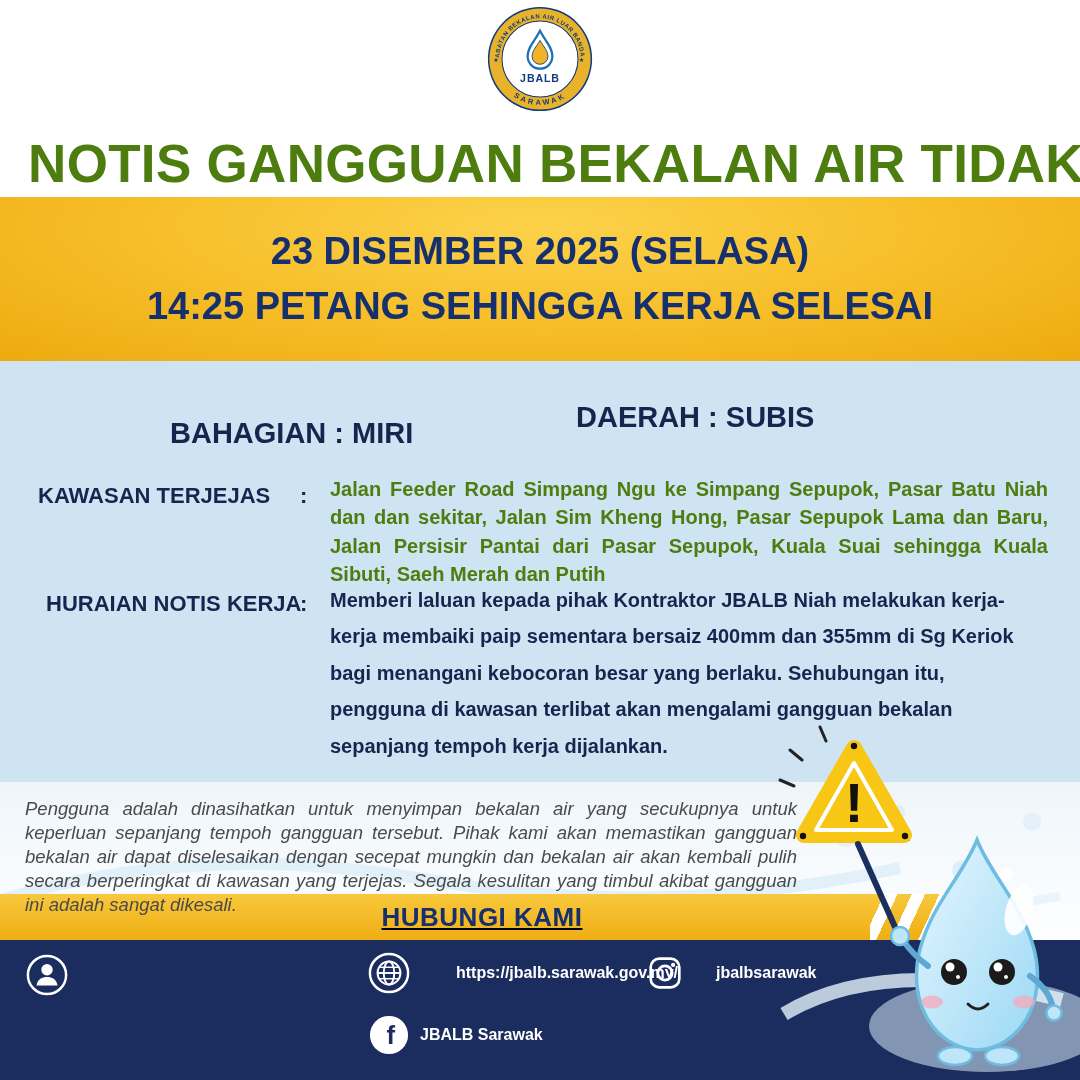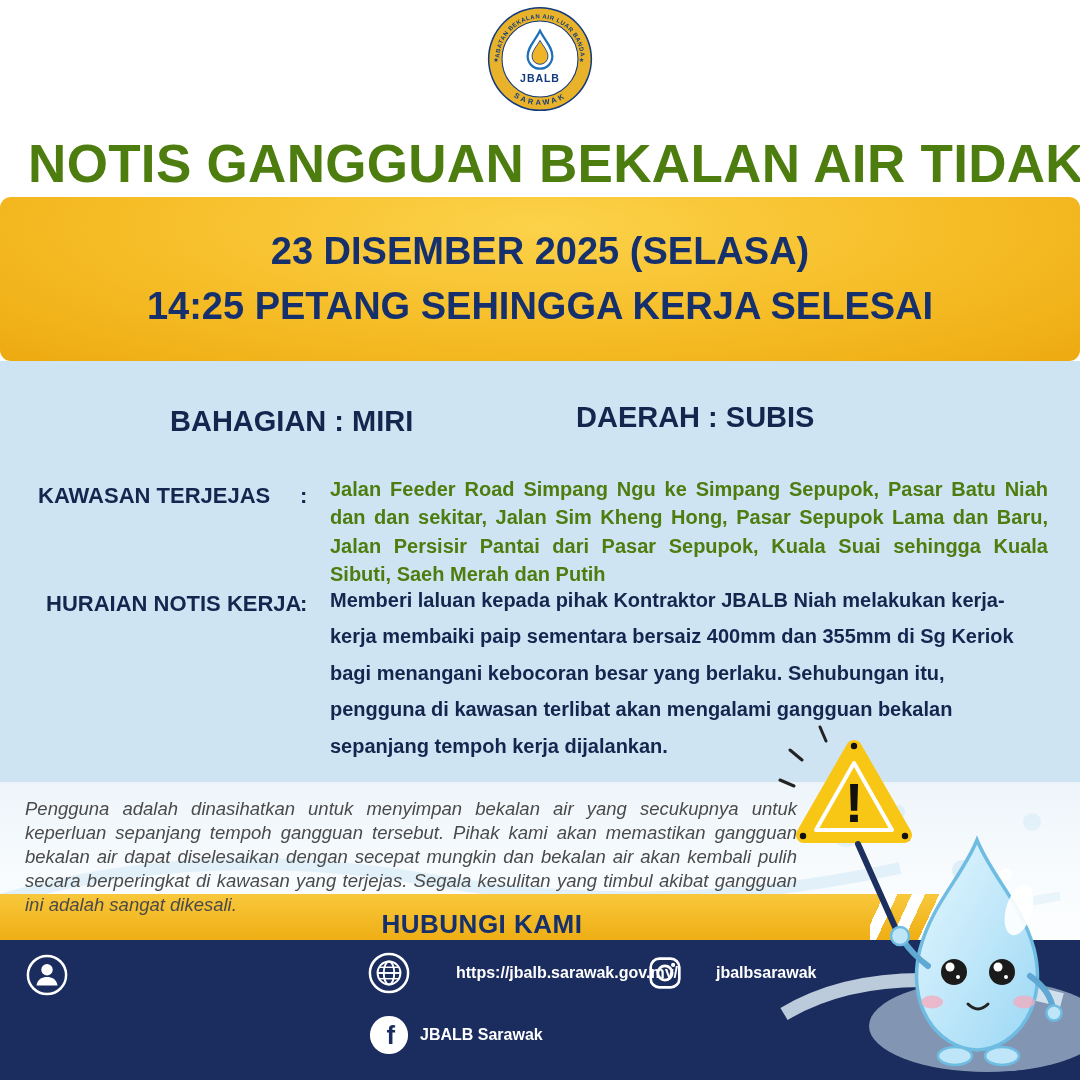--- a/index.html
+++ b/index.html
@@ -18,31 +18,31 @@
     position:absolute; top:133px; left:16px; width:100%;
     text-align:center; font-size:53px; font-weight:bold;
     color:#4d7c0f; letter-spacing:.3px;
   }
 
   
   .date-banner{
     position:absolute; top:197px; left:0; width:1080px; height:164px;
     background: radial-gradient(ellipse at 50% 18%, #fcd24a 0%, #f6bd27 55%, #edaa10 100%);
     display:flex; flex-direction:column; justify-content:center;
-    align-items:center; gap:12px;border-radius:11px;
+    align-items:center; gap:12px;
   }
   .date-line{ font-size:38px; font-weight:bold; color:#15306d; }
 
   
   .details{
     position:absolute; top:361px; left:0; width:1080px; height:421px;
     background:#cfe4f3;
   }
   .region-label{ position:absolute; font-size:29px; font-weight:bold; color:#14254e; }
-  .bahagian{ left:170px; top:44px;text-align:center; }
+  .bahagian{ left:170px; top:56px;text-align:center; }
   .daerah{ left:576px; top:40px; }
 
   .info-label{ position:absolute; font-size:22px; font-weight:bold; color:#14254e; }
   .info-colon{ position:absolute; left:300px; font-size:22px; font-weight:bold; color:#14254e; }
   .kw-label{ left:38px; top:122px; }
   .kw-colon{ top:122px; }
   .kw-text{
     position:absolute; left:330px; top:114px; width:718px;
     font-size:20px; font-weight:bold; color:#4d7c0f;
     line-height:1.42; text-align:justify;
@@ -64,21 +64,21 @@
   .advisory-text{
     position:absolute; z-index:1; left:25px; top:15px; width:772px;
     font-size:18.5px; font-style:italic; color:#4a4a4a;
     line-height:1.3; text-align:justify;
   }
 
   
   .contact-bar{
     position:absolute; top:894px; left:0; width:964px; height:46px;
     background:linear-gradient(180deg,#f8c83c 0%,#efae14 100%);
-    display:flex; align-items:flex-end; justify-content:center;
+    display:flex; align-items:center; justify-content:center;text-decoration:underline;
   }
   .contact-bar .bar-label{ font-size:26px; font-weight:bold; color:#15306d; letter-spacing:.5px; }
   .stripes{
     position:absolute; right:6px; top:0; width:88px; height:46px;
     background:repeating-linear-gradient(115deg,
       rgba(255,255,255,0) 0 13px, #ffffff 13px 25px);
   }
 
   
   .footer{

